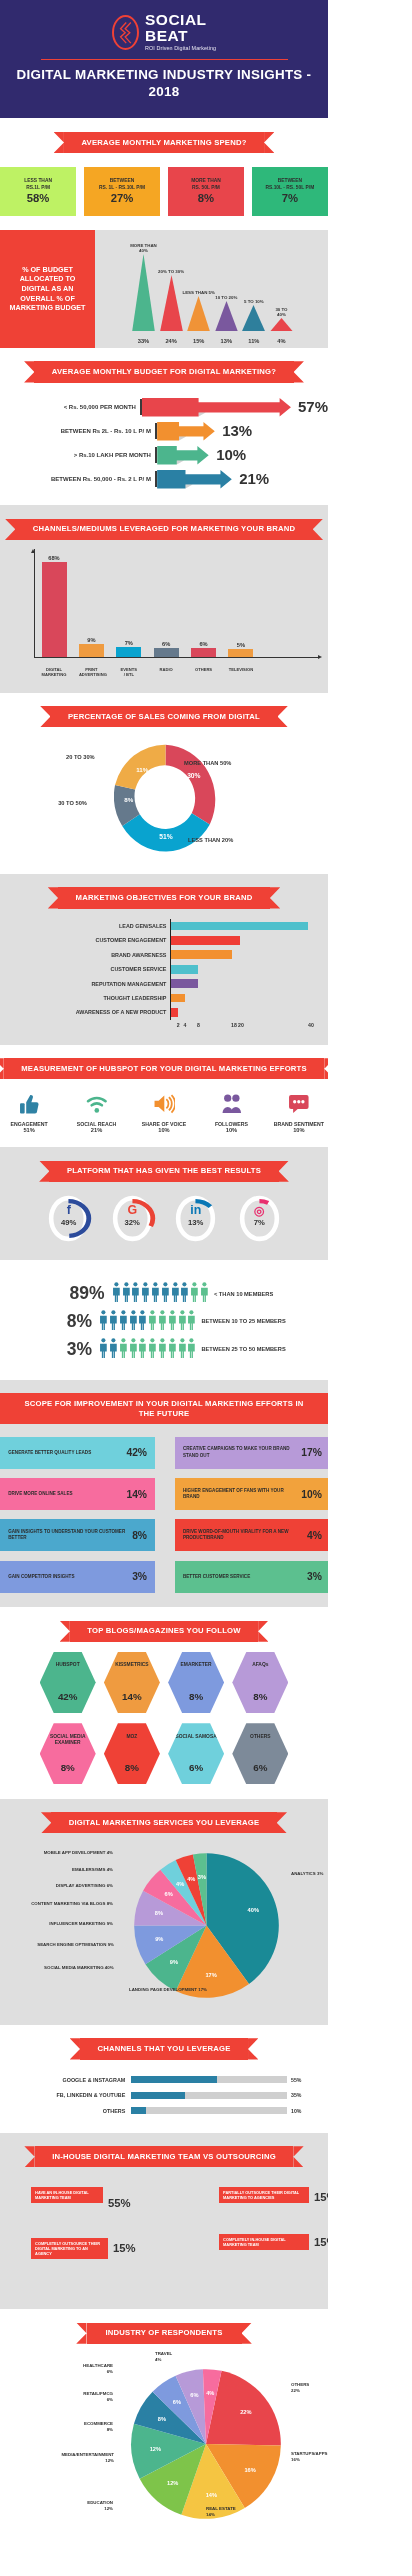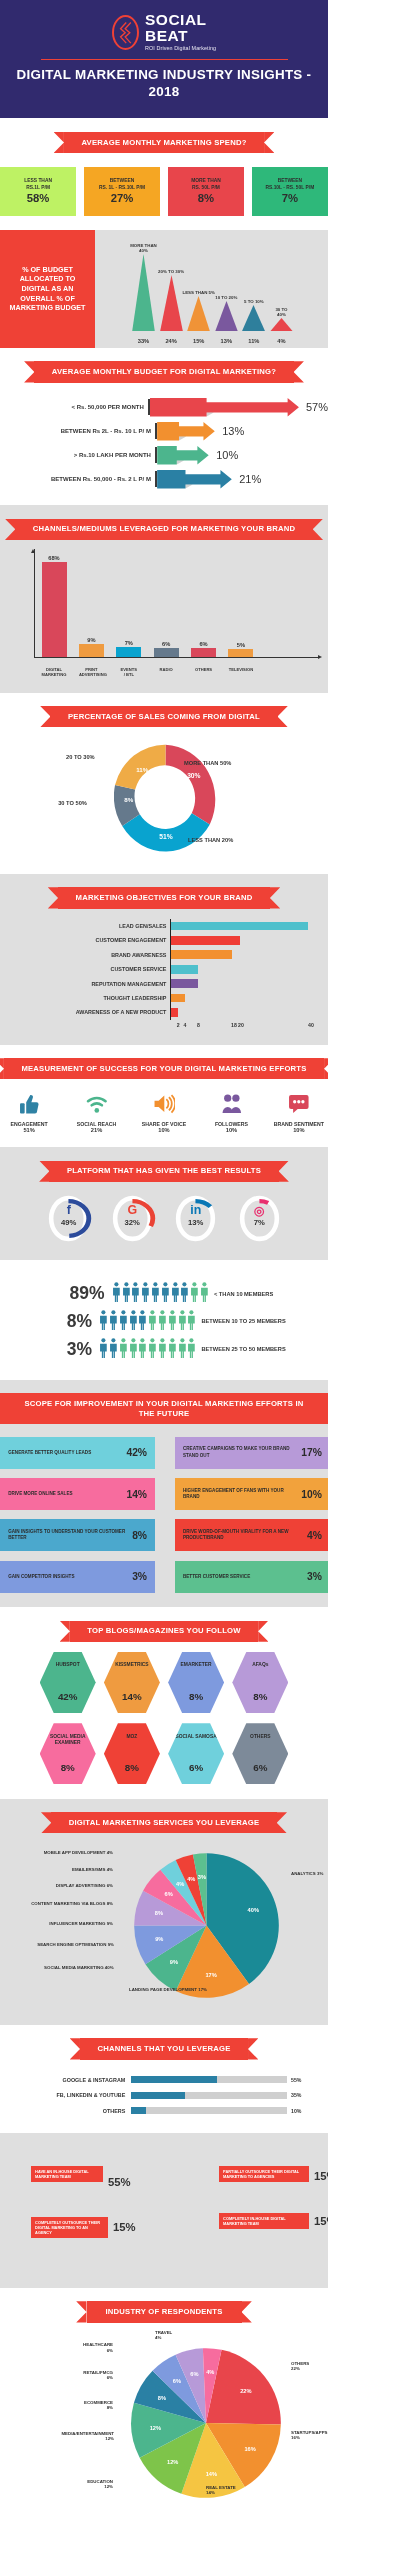--- a/index.html
+++ b/index.html
@@ -62,21 +62,21 @@
   .tri { width:25px; }
   .tri-vals { position:absolute; left:36px; bottom:4.1px; display:flex; gap:2.6px; }
   .tri-vals span { width:25px; text-align:center; font-size:5.7px; font-weight:bold; color:#333; }
 
   
   .arrows { margin-top:12.4px; }
   .arow { display:flex; align-items:center; height:24px; }
   .arow .alab { width:155px; text-align:right; font-size:6px; font-weight:bold; padding-right:4.1px; }
   .arow .atick { width:2.1px; height:15.5px; background:#3a3a3a; }
   .arow .abody { height:20.6px; position:relative; }
-  .arow .aval { font-size:11px; font-weight:normal; margin-left:4.1px; }
+  .arow .aval { font-size:15px; font-weight:bold; margin-left:4.1px; }
 
   
   .colchart { position:relative; margin:9.3px auto 0; width:319px; height:129px; }
   .colchart .yaxis { position:absolute; left:29px; top:0; bottom:20.6px; width:1px; background:#333; }
   .colchart .yaxis:after { content:""; position:absolute; top:-0.5px; left:-2.1px;
      border-left:2.6px solid transparent; border-right:2.6px solid transparent; border-bottom:4.6px solid #333; }
   .colchart .xaxis { position:absolute; left:29px; right:5.2px; bottom:20.6px; height:1px; background:#333; }
   .colchart .xaxis:after { content:""; position:absolute; right:-4.1px; top:-2.1px;
      border-top:2.6px solid transparent; border-bottom:2.6px solid transparent; border-left:4.6px solid #333; }
   .cols { position:absolute; left:37px; bottom:21.6px; display:flex; align-items:flex-end; gap:12.4px; }
@@ -410,21 +410,21 @@
         <span style="left: 12.4px;">4</span>
         <span style="left: 26px;">8</span>
         <span style="left: 60px;">18</span>
         <span style="left: 67px;">20</span>
         <span style="left: 137px;">40</span>
       </div>
   </div>
 
   <div class="sec">
     <div class="ribbon-wrap">
-        <div class="ribbon">MEASUREMENT OF SUCCESS FOR YOUR DIGITAL MARKETING EFFORTS</div>
+        <div class="ribbon">MEASUREMENT OF HUBSPOT FOR YOUR DIGITAL MARKETING EFFORTS</div>
       </div>
     <div class="measure" id="measure-row">
         <div class="mcol">
           <div class="mico">
             <svg width="20.6" height="20.6" viewBox="0 0 40 40">
               <rect x="2" y="18" width="9" height="20" rx="2" fill="#2f82a4"></rect>
               <path d="M14 38 V16 L22 2 a4 4 0 0 1 5 5 l-3 9 h10 a4 4 0 0 1 4 4 l-3 14 a4 4 0 0 1-4 4 Z" fill="#2f82a4"></path>
             </svg>
           </div>
           <div class="mname">ENGAGEMENT</div>
@@ -790,20 +790,23 @@
           <div class="cl">OTHERS</div>
           <div class="track">
             <div class="fill" style="width:10%;background:#2a80a4"></div>
           </div>
           <div class="cv">10%</div>
         </div>
       </div>
   </div>
 
   <div class="sec grey">
+    <div class="ribbon-wrap">
+        <div class="ribbon">IN-HOUSE DIGITAL MARKETING TEAM VS OUTSOURCING</div>
+      </div>
     <div class="inh">
       <div class="inh-box" style="left:31px;top:10.3px;width:72px;background:#ef4136;color:#fff">HAVE AN IN-HOUSE DIGITAL MARKETING TEAM</div>
       <div class="inh-big" style="left:108px;top:20.6px;color:#333">55%</div>
       <div class="inh-box" style="left:219px;top:10.3px;width:90px;background:#ef4136;color:#fff">PARTIALLY OUTSOURCE THEIR DIGITAL MARKETING TO AGENCIES</div>
       <div class="inh-big" style="left:314px;top:14.4px;color:#333">15%</div>
       <div class="inh-box" style="left:31px;top:61px;width:77px;background:#ef4136;color:#fff">COMPLETELY OUTSOURCE THEIR DIGITAL MARKETING TO AN AGENCY</div>
       <div class="inh-big" style="left:113px;top:65px;color:#333">15%</div>
       <div class="inh-box" style="left:219px;top:57px;width:90px;background:#ef4136;color:#fff">COMPLETELY IN-HOUSE DIGITAL MARKETING TEAM</div>
       <div class="inh-big" style="left:314px;top:59px;color:#333">15%</div>
     </div>

